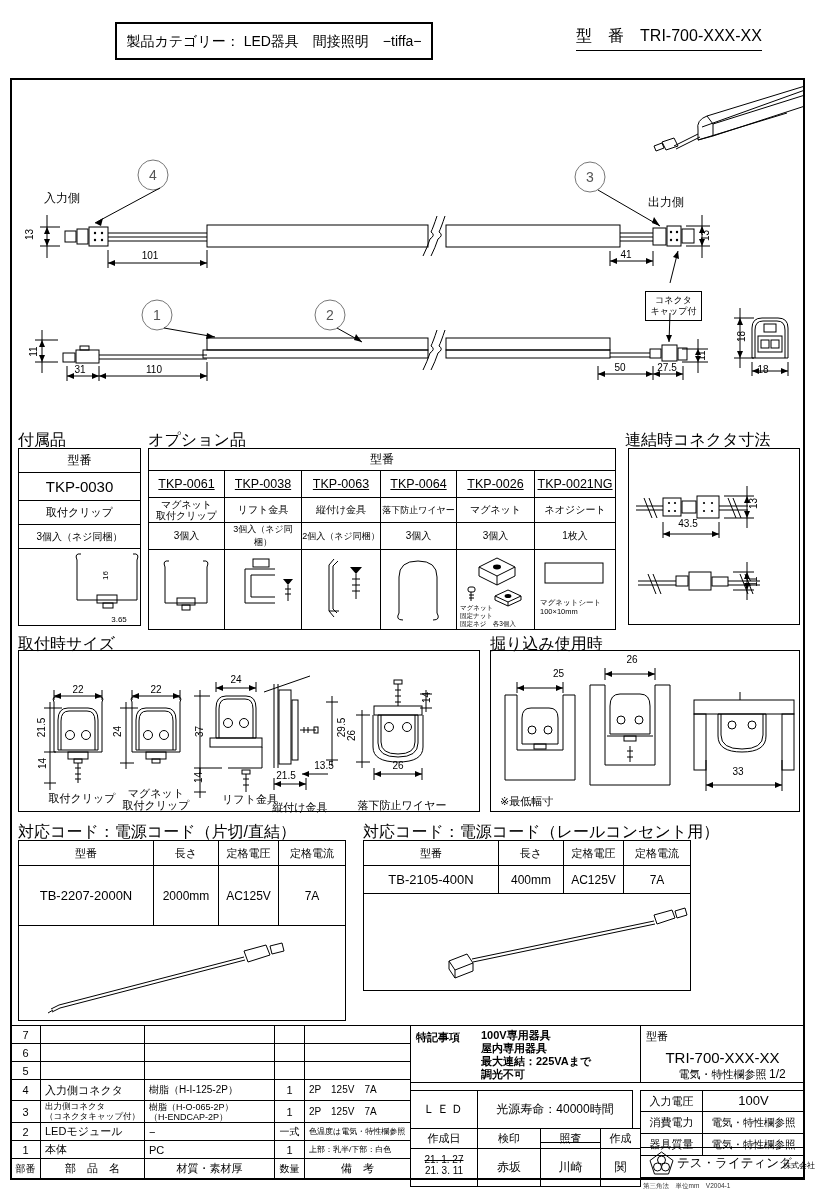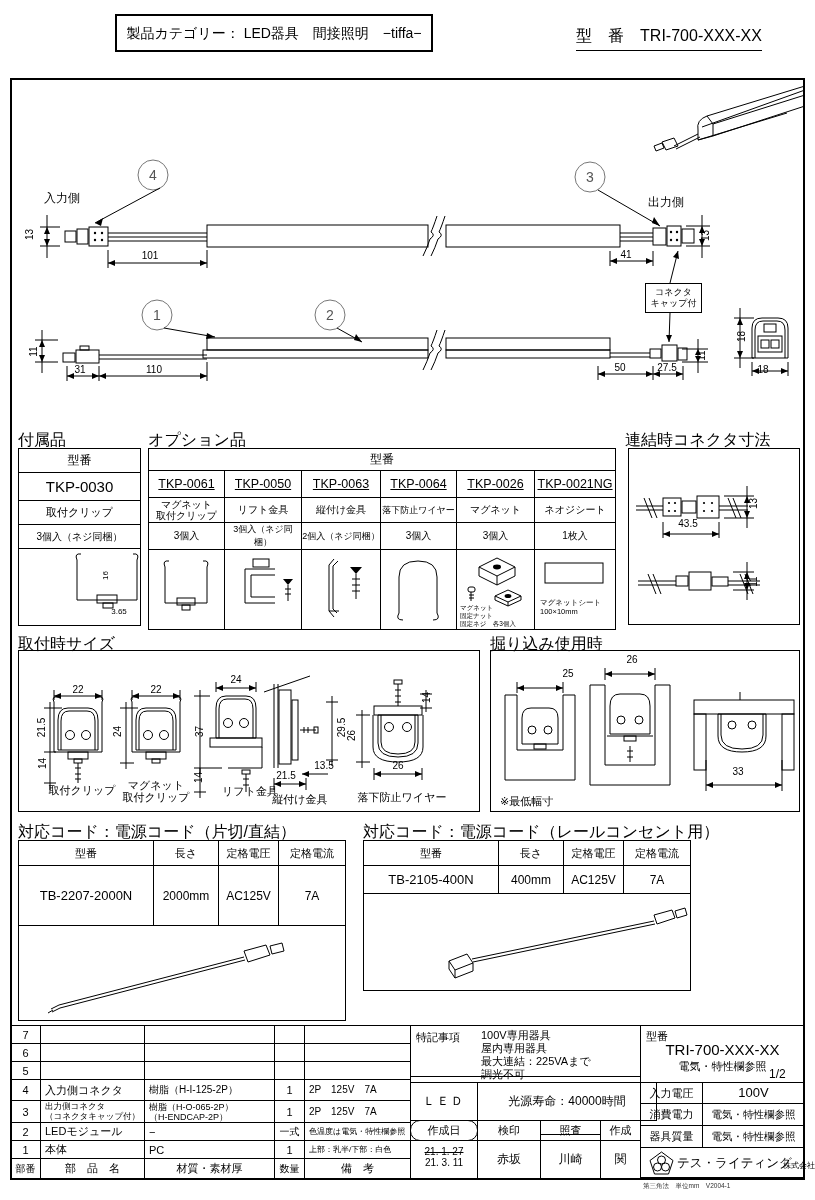--- a/index.html
+++ b/index.html
@@ -1,19 +1,19 @@
 <!DOCTYPE html>
 <html><head>
 <meta charset="utf-8">
 <style>
   html,body{margin:0;padding:0;background:#e8e8e8;font-family:"Liberation Sans","DejaVu Sans",sans-serif;color:#000;}
   #page{position:relative;width:815px;height:1200px;background:#fff;overflow:hidden;}
   .a{position:absolute;}
   .bx{border:1px solid #000;box-sizing:border-box;}
-  .c{text-align:center;}
+  .c{text-align:center;margin-top:8px;}
   .pre{white-space:pre-line;}
   .nw{white-space:nowrap;}
   .dim{font-size:10px;white-space:nowrap;text-align:center;}
   .rot{transform:rotate(-90deg);transform-origin:center;font-size:10px;white-space:nowrap;text-align:center;}
   .s8{font-size:8px;}.s9{font-size:9px;}.s10{font-size:10px;}.s11{font-size:11px;}.s12{font-size:12px;}.s13{font-size:13px;}.s15{font-size:15px;}
   .ttl{font-size:16px;white-space:nowrap;}
   table{border-collapse:collapse;table-layout:fixed;}
   td{border:1px solid #000;padding:0;text-align:center;vertical-align:middle;overflow:hidden;font-size:11px;}
   svg{display:block;}
   svg line,svg path,svg rect,svg circle,svg polyline,svg polygon{stroke:#000;fill:none;stroke-width:1;}
@@ -249,21 +249,21 @@
         <col style="width:76px;">
         <col style="width:78px;">
         <col style="width:81px;">
       </colgroup>
     <tbody>
         <tr style="height:22px;">
           <td colspan="6" class="s12">型番</td>
         </tr>
     <tr style="height:27px;text-decoration:underline;">
       <td style="font-size:12.5px;">TKP-0061</td>
-      <td style="font-size:12.5px;">TKP-0050</td>
+      <td style="font-size:12.5px;">TKP-0038</td>
       <td style="font-size:12.5px;">TKP-0063</td>
       <td style="font-size:12.5px;">TKP-0064</td>
       <td style="font-size:12.5px;">TKP-0026</td>
       <td style="font-size:12.5px;">TKP-0021NG</td>
     </tr>
     <tr style="height:25px;">
       <td class="s10 pre" style="line-height:11px;">マグネット
 取付クリップ</td>
       <td class="s10">リフト金具</td>
       <td class="s10">縦付け金具</td>
@@ -587,21 +587,21 @@
     <path d="M228,64 L228,86 Q228,102 252,102 Q276,102 276,86 L276,64 Z"></path>
     <path d="M231,64 L231,85 Q231,99 252,99 Q273,99 273,85 L273,64"></path>
     <circle cx="242" cy="75" r="4"></circle>
       <circle cx="262" cy="75" r="4"></circle>
     <line x1="216" y1="110" x2="216" y2="141"></line>
       <line x1="292" y1="110" x2="292" y2="141"></line>
     <line x1="216" y1="135" x2="292" y2="135"></line>
     <polygon class="f" points="216,135 223,132 223,138"></polygon>
       <polygon class="f" points="292,135 285,132 285,138"></polygon>
   </svg>
-  <div class="a dim" style="left:548px;top:668px;width:40px;">25</div>
+  <div class="a dim" style="left:524px;top:668px;width:40px;text-align:right;">25</div>
   <div class="a dim" style="left:612px;top:654px;width:40px;">26</div>
   <div class="a dim" style="left:718px;top:766px;width:40px;">33</div>
   <div class="a s11 nw" style="left:500px;top:794px;">※最低幅寸</div>
 
   <div class="a ttl" style="left:18px;top:822px;">対応コード：電源コード（片切/直結）</div>
   <table class="a" style="left:18px;top:840px;width:327px;">
     <colgroup>
         <col style="width:135px;">
         <col style="width:65px;">
         <col style="width:60px;">
@@ -736,30 +736,30 @@
     <tr style="height:20px;">
       <td class="s10">部番</td>
       <td class="s11">部　品　名</td>
       <td class="s11">材質・素材厚</td>
       <td class="s10">数量</td>
       <td class="s11">備　考</td>
     </tr>
   </tbody>
     </table>
 
-  <div class="a bx" style="left:410px;top:1025px;width:231px;height:52px;">
+  <div class="a bx" style="left:410px;top:1025px;width:231px;height:58px;font-weight:bold;">
     <div class="a s11 nw" style="left:5px;top:4px;">特記事項</div>
     <div class="a s11 pre" style="left:70px;top:3px;line-height:13px;">100V専用器具
 屋内専用器具
 最大連結：225VAまで
 調光不可</div>
   </div>
   <div class="a bx c" style="left:410px;top:1082px;width:68px;height:39px;line-height:37px;font-size:12px;letter-spacing:2px;">ＬＥＤ</div>
-  <div class="a bx c" style="left:477px;top:1082px;width:180px;height:39px;line-height:37px;font-size:12px;">光源寿命：40000時間</div>
-  <div class="a bx c s11" style="left:410px;top:1120px;width:68px;height:21px;line-height:19px;border-radius:10px;">作成日</div>
+  <div class="a bx c" style="left:477px;top:1082px;width:156px;height:39px;line-height:37px;font-size:12px;">光源寿命：40000時間</div>
+  <div class="a bx c s11" style="left:410px;top:1120px;width:68px;height:21px;line-height:19px;">作成日</div>
   <div class="a bx c s11" style="left:477px;top:1120px;width:64px;height:21px;line-height:19px;">検印</div>
   <div class="a bx c s11" style="left:540px;top:1120px;width:61px;height:15px;line-height:19px;">照査</div>
   <div class="a bx c s11" style="left:600px;top:1120px;width:41px;height:21px;line-height:19px;">作成</div>
   <div class="a bx c" style="left:410px;top:1140px;width:68px;height:39px;font-size:10px;padding-top:5px;">
     <div class="strike">21. 1. 27</div>
     <div>21. 3. 11</div>
   </div>
   <div class="a bx c s12" style="left:477px;top:1140px;width:64px;height:39px;line-height:37px;">赤坂</div>
   <div class="a bx c s12" style="left:540px;top:1140px;width:61px;height:39px;line-height:37px;">川崎</div>
   <div class="a bx c s12" style="left:600px;top:1140px;width:41px;height:39px;line-height:37px;">関</div>

